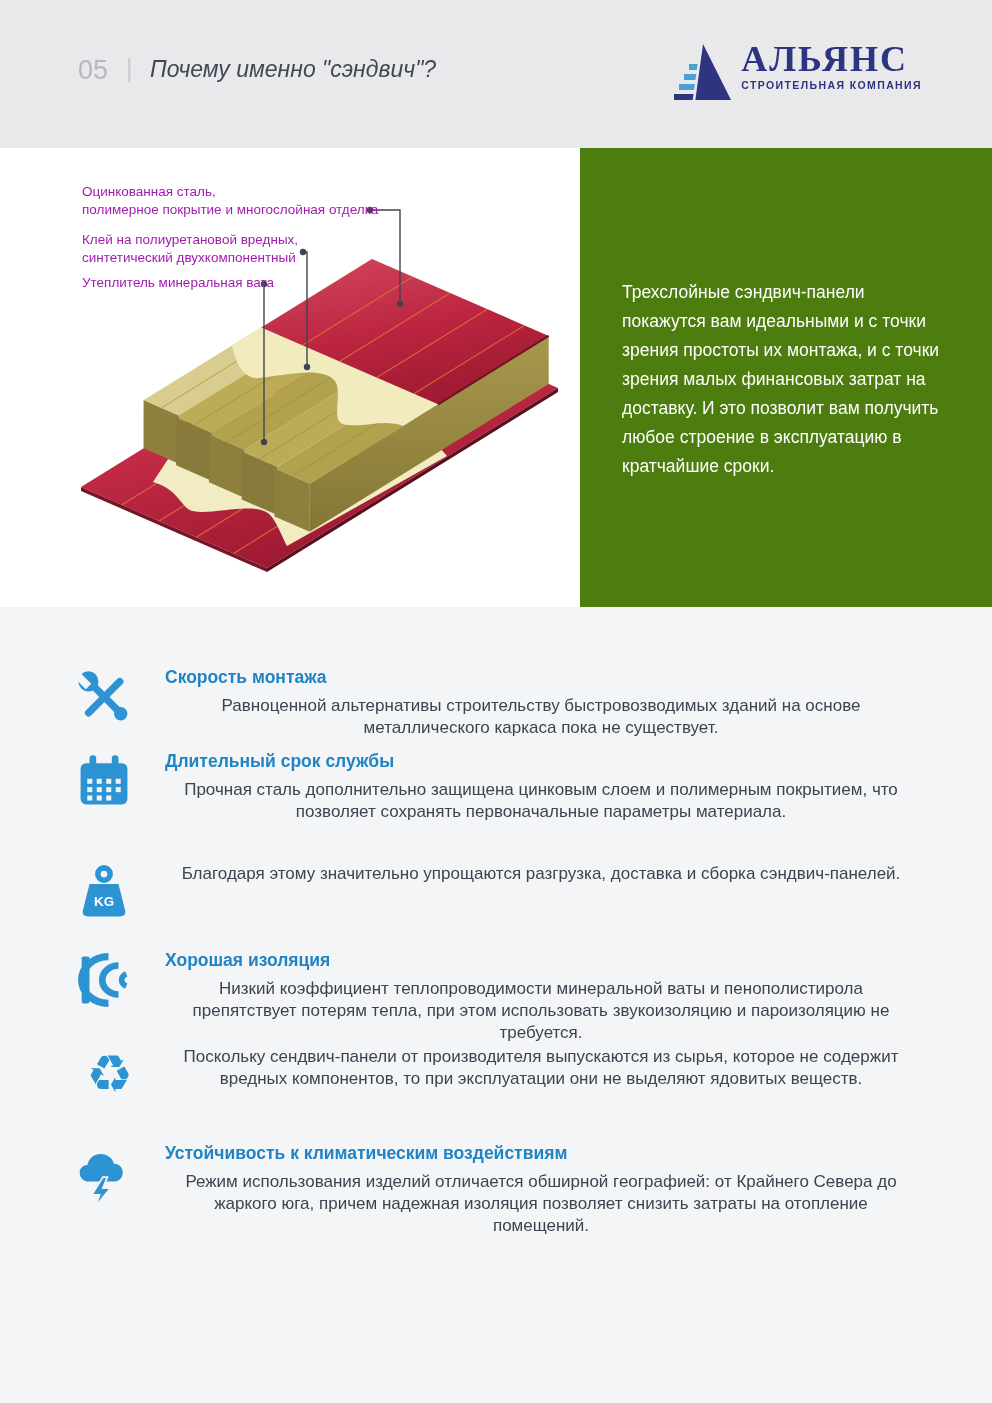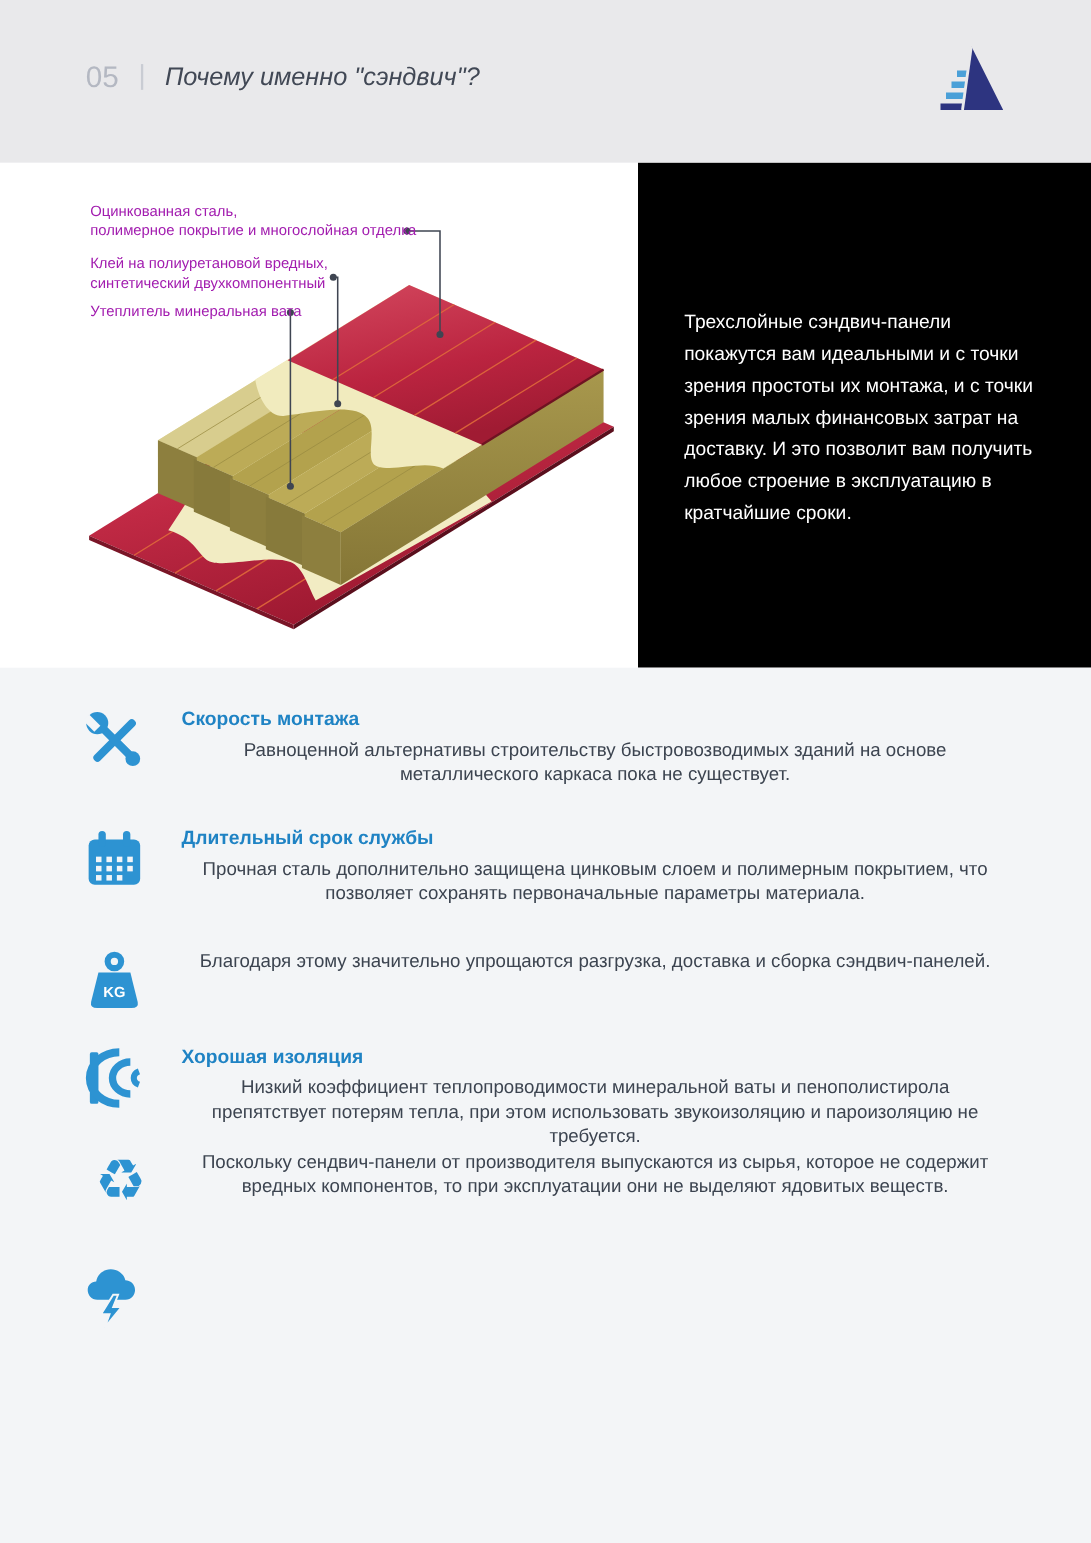--- a/index.html
+++ b/index.html
@@ -23,21 +23,21 @@
   .logo-tagline { font-size:10.5px; font-weight:bold; letter-spacing:1.4px; color:#2d3480; margin-top:1px; }
 
   
   .white-section { position:relative; height:459px; background:#ffffff; }
   .panel-svg { position:absolute; left:60px; top:0; }
   .diagram-label { position:absolute; font-size:13.5px; line-height:18px; color:#a21caf; z-index:2; }
   .label-1 { left:82px; top:35px; }
   .label-2 { left:82px; top:83px; }
   .label-3 { left:82px; top:126px; }
 
-  .intro { position:absolute; left:580px; top:0; width:412px; height:459px; background:#000000; }
+  .intro { position:absolute; left:580px; top:0; width:412px; height:459px; background:#4d7c0f; }
   .intro p { margin:130px 42px 0 42px; font-size:17.5px; line-height:29px; color:#ffffff; }
 
   
   .features { position:relative; height:796px; background:#f3f5f7; }
   .feature { position:absolute; left:75px; width:842px; }
   .feature .icon-box { position:absolute; left:0; top:1px; width:58px; height:58px;text-align:right; }
   .feature .content { margin-left:90px; }
   .feature h3 { margin:0 0 7px 0; font-size:17.5px; font-weight:bold; color:#1f83c4; }
   .feature p { margin:0; font-size:17px; line-height:22px; color:#3c4450; max-width:765px;text-align:center; }
   .ic { fill:#2d93d2; }
@@ -53,20 +53,24 @@
   <div class="page-title">Почему именно "сэндвич"?</div>
   <div class="logo">
     <svg class="logo-mark" viewBox="0 0 62 64">
       <polygon points="20,24 30,24 32,30 20,30" fill="#4aa0d8"></polygon>
       <polygon points="15,34 32,34 34,40 15,40" fill="#4aa0d8"></polygon>
       <polygon points="10,44 34,44 36,50 10,50" fill="#4aa0d8"></polygon>
       <polygon points="5,54 37,54 38,60 5,60" fill="#2d3480"></polygon>
       <polygon points="33,2 62,60 26,60" fill="#2d3480"></polygon>
       <line x1="33" y1="2" x2="25" y2="60" stroke="#e9e9eb" stroke-width="2.6"></line>
     </svg>
+    <div>
+      <div class="logo-name">АЛЬЯНС</div>
+      <div class="logo-tagline">СТРОИТЕЛЬНАЯ КОМПАНИЯ</div>
+    </div>
   </div>
 </div>
 
 <div class="white-section">
 
   <div class="diagram-label label-1">
     <div>Оцинкованная сталь,</div>
     <div>полимерное покрытие и многослойная отделка</div>
   </div>
   <div class="diagram-label label-2">
@@ -163,21 +167,21 @@
     </g>
   </svg>
 
   <div class="intro">
     <p>Трехслойные сэндвич-панели покажутся вам идеальными и с точки зрения простоты их монтажа, и с точки зрения малых финансовых затрат на доставку. И это позволит вам получить любое строение в эксплуатацию в кратчайшие сроки.</p>
   </div>
 </div>
 
 <div class="features">
 
-  <div class="feature" style="top:36px">
+  <div class="feature" style="top:60px">
     <div class="icon-box">
       <svg viewBox="0 0 52 52" width="58" height="58">
         <g class="ic">
           <rect x="23" y="3" width="6.5" height="46" rx="3" transform="rotate(45 26 26)"></rect>
           <rect x="23" y="3" width="6.5" height="46" rx="3" transform="rotate(-45 26 26)"></rect>
           <circle cx="12" cy="12" r="9"></circle>
           <circle cx="41" cy="41" r="6"></circle>
         </g>
         <rect x="1" y="8.5" width="13" height="7" fill="#f3f5f7" transform="rotate(45 7.5 12)"></rect>
       </svg>
@@ -250,16 +254,20 @@
     </div>
   </div>
 
   <div class="feature" style="top:536px">
     <div class="icon-box">
       <svg viewBox="0 0 52 58" width="58" height="64">
         <path class="ic" d="M12,34 C7,34 4,30 4,26 C4,22 7,19 11,19 C12,13 17,9 23,9 C29,9 34,13 35,18 C39,18 43,21 43,26 C43,30 40,34 35,34 Z"></path>
         <polygon class="ic" points="25,30 15,46 22,46 18,57 32,40 25,40 29,30" stroke="#f3f5f7" stroke-width="1.6"></polygon>
       </svg>
     </div>
+    <div class="content">
+      <h3>Устойчивость к климатическим воздействиям</h3>
+      <p>Режим использования изделий отличается обширной географией: от Крайнего Севера до жаркого юга, причем надежная изоляция позволяет снизить затраты на отопление помещений.</p>
+    </div>
   </div>
 
 
 </div>
 
 </body></html>

